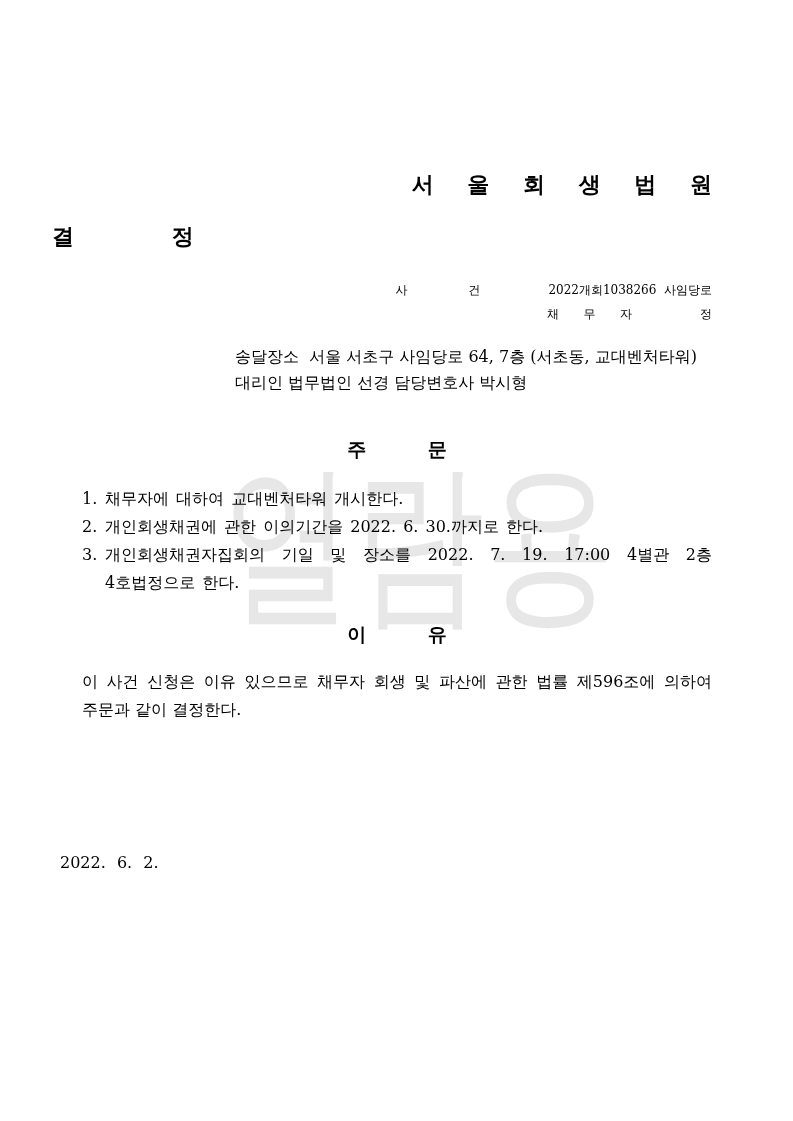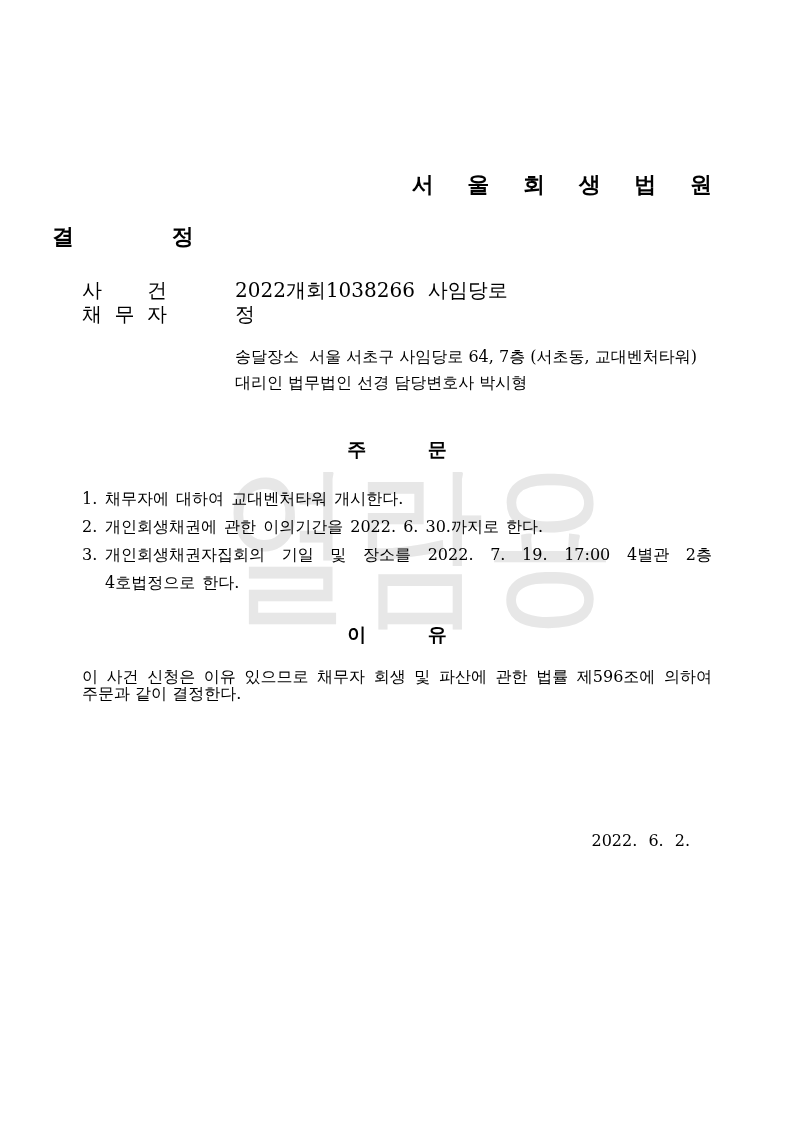--- a/index.html
+++ b/index.html
@@ -49,22 +49,23 @@
     margin: 24px 0 0 0;
     font-size: 22px;
     font-weight: bold;
     line-height: 28px;
     word-spacing: 90px;
     white-space: pre-wrap;
     transform: translateX(-30px);
   }
   .field-row {
     display: flex;
-    font-size: 20px;
+    font-size: 12px;
     line-height: 24px;
+    justify-content: flex-end;
   }
   .field-row.case { margin-top: 28px; }
   .field-row.debtor { margin-top: 0; }
   .field-label {
     display: inline-block;
     width: 85px;
     text-align: justify;
     text-align-last: justify;
     flex: none;
   }
@@ -100,29 +101,29 @@
   }
   .order-text {
     flex: 1;
     text-align: justify;
     word-break: keep-all;
     word-spacing: 2px;
   }
   .reason-text {
     margin: 21px 0 0 0;
     font-size: 16px;
-    line-height: 17px;
+    line-height: 28px;
     text-align: justify;
     word-break: keep-all;
   }
   .decision-date {
     margin-top: 127px;
     font-size: 16px;
     line-height: 24px;
-    text-align: right;
+    text-align: left;
     word-spacing: 6px;
     transform: translateX(-22px);
     white-space: pre-wrap;
   }
 </style>
 </head>
 <body>
 
 <div class="page">
 

